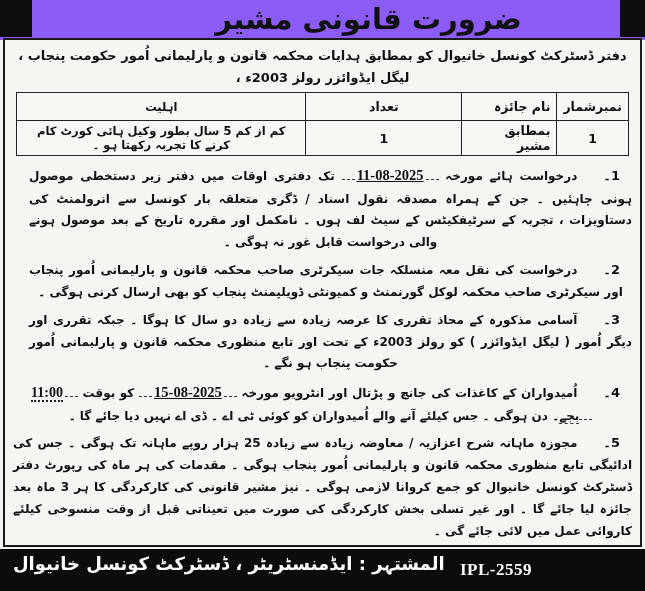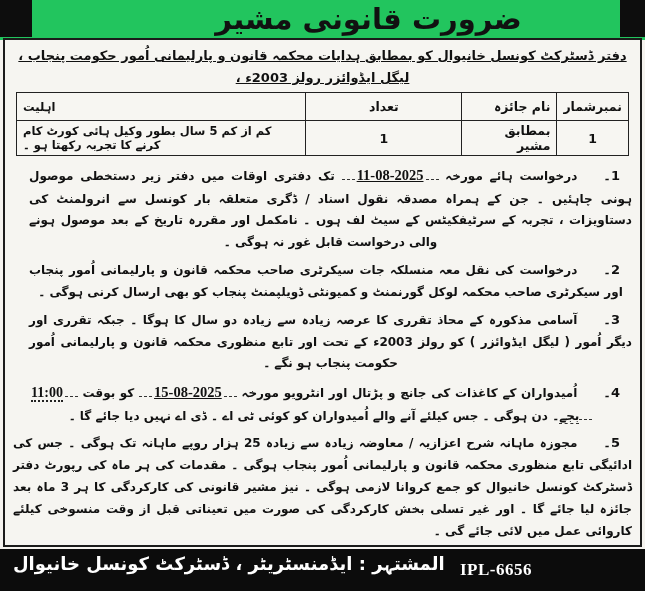--- a/index.html
+++ b/index.html
@@ -5,57 +5,57 @@
   html, body { margin:0; padding:0; }
   body {
     width:645px; height:591px; overflow:hidden;
     background:#f5f3ef;
     font-family:"DejaVu Sans", sans-serif;
     color:#111;
   }
   .page { position:relative; width:645px; height:591px; }
 
   
-  .title-band { position:relative; height:40px; background:#22c55e; }
+  .title-band { position:relative; height:40px; background:#8b5cf6; }
   .corner-block { position:absolute; top:0; background:#0d0d0d; }
   .corner-block.left  { left:0;  width:32px; height:37px; }
   .corner-block.right { right:0; width:25px; height:37px; }
   .title {
     margin:0; padding-left:92px;
     direction:rtl; text-align:center;
     font-size:29px; font-weight:bold; line-height:38px;
     letter-spacing:1px; white-space:nowrap;
   }
 
   
   .main-box {
     position:absolute; top:38px; left:3px; right:3px; bottom:44px;
     border:2px solid #1b1b1b; background:#f6f5f1;
     padding:3px 8px 0 8px; overflow:hidden;
     direction:rtl;
   }
   .intro {
     margin:2px 0; text-align:center;
-    font-size:13px; font-weight:bold; line-height:1.7;text-decoration:underline;
+    font-size:13px; font-weight:bold; line-height:1.7;
   }
 
   
   .post-table {
     width:99%; margin:3px auto 6px auto;
     border-collapse:collapse;
     font-size:12.5px; font-weight:bold;
   }
   .post-table th, .post-table td {
     border:1.6px solid #222; padding:2px 6px; height:23px;
     background:#f7f6f2;
   }
   .c-serial { width:6.5%; text-align:center; }
   .c-post   { width:16%;  text-align:right;  }
   .c-count  { width:27%;  text-align:center; }
-  .c-elig   { width:50.5%; text-align:left; font-size:11.5px; }
+  .c-elig   { width:50.5%; text-align:center; font-size:11.5px; }
 
   
   .terms { font-size:12px; font-weight:bold; }
   .term {
     margin:4px 0; line-height:1.82;
     text-align:justify; text-indent:12px;
   }
   .term .num { margin-left:26px; font-size:13px; }
   .last-center { text-align-last:center;margin-left:16px; }
   .last-right  { text-align-last:right; }
@@ -149,16 +149,16 @@
 
       <div class="term last-right">
         <span class="num">5۔</span><span>مجوزہ ماہانہ شرح اعزازیہ / معاوضہ زیادہ سے زیادہ 25 ہزار روپے ماہانہ تک ہوگی ۔ جس کی ادائیگی تابع منظوری محکمہ قانون و پارلیمانی اُمور پنجاب ہوگی ۔ مقدمات کی ہر ماہ کی رپورٹ دفتر ڈسٹرکٹ کونسل خانیوال کو جمع کروانا لازمی ہوگی ۔ نیز مشیر قانونی کی کارکردگی کا ہر 3 ماہ بعد جائزہ لیا جائے گا ۔ اور غیر تسلی بخش کارکردگی کی صورت میں تعیناتی قبل از وقت منسوخی کیلئے کاروائی عمل میں لائی جائے گی ۔</span>
       </div>
 
     </div>
   </div>
 
   <div class="footer-band">
     <div class="publisher">المشتہر : ایڈمنسٹریٹر ، ڈسٹرکٹ کونسل خانیوال</div>
-    <div class="ref">IPL-6656</div>
+    <div class="ref">IPL-2559</div>
   </div>
 
 </div>
 
 </body></html>

